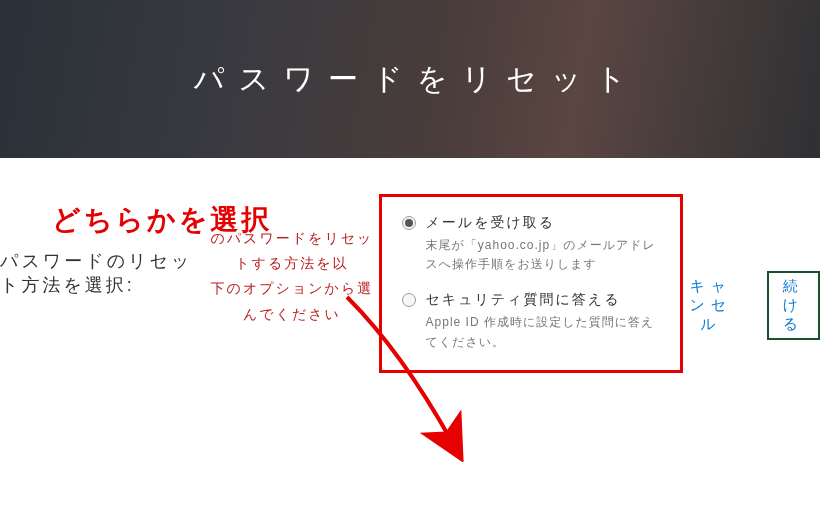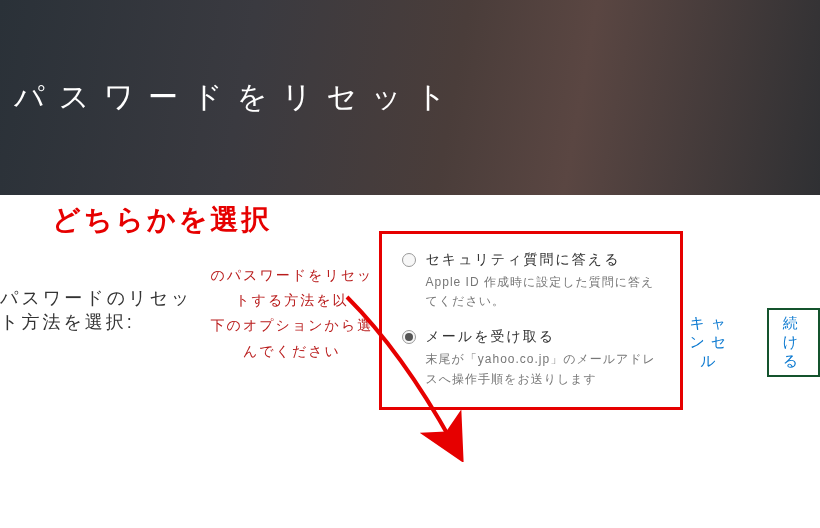--- a/index.html
+++ b/index.html
@@ -1,16 +1,16 @@
 <!DOCTYPE html>
 <html><head>
 <meta charset="utf-8">
 <style>
 html,body{margin:0;padding:0;width:820px;height:528px;font-family:-apple-system,"Helvetica Neue","Hiragino Kaku Gothic ProN","Yu Gothic",Meiryo,sans-serif;background:#fff;overflow:hidden}
-.hero{width:100%;height:195px;background:linear-gradient(100deg,#2a3138 0%,#3a3a40 30%,#4a3d3a 55%,#5a4642 70%,#2f3033 100%);display:flex;align-items:center;justify-content:flex-start;color:#fff}
+.hero{width:100%;height:158px;background:linear-gradient(100deg,#2a3138 0%,#3a3a40 30%,#4a3d3a 55%,#5a4642 70%,#2f3033 100%);display:flex;align-items:center;justify-content:center;color:#fff}
 .hero h1{font-size:30px;font-weight:300;letter-spacing:14px;text-indent:14px;margin:0}
 .content{display:flex;flex-direction:row;align-items:center;padding-top:36px}
 .subtitle{font-size:18px;letter-spacing:3px;color:#333;margin:0 0 20px 0;font-weight:400}
 .lead{font-size:14px;color:#b91c1c;text-align:center;line-height:1.8;letter-spacing:2px;margin:0 0 14px 0}
 .options-box{border:3px solid #e60000;padding:16px 20px 18px 20px;width:458px;box-sizing:border-box;display:block;position:relative;left:0}
 .option{display:flex;align-items:flex-start;margin-bottom:16px}
 .option:last-child{margin-bottom:0}
 .radio{appearance:none;width:14px;height:14px;border:1px solid #999;border-radius:50%;margin:3px 10px 0 0;position:relative;flex:0 0 auto;cursor:pointer;background:#f7f7f7}
 .radio:checked::after{content:"";position:absolute;left:2px;top:2px;width:8px;height:8px;border-radius:50%;background:#555}
 .opt-text{flex:1}
@@ -33,31 +33,31 @@
 
 <div class="content">
   <h2 class="subtitle">パスワードのリセット方法を選択:</h2>
   <p class="lead">
     <span>のパスワードをリセットする方法を以</span><br>
     <span>下のオプションから選んでください</span>
   </p>
 
   <div class="options-box">
     <label class="option">
+      <input type="radio" class="radio" name="reset" checked="" style="">
+      <span class="opt-text">
+        <span class="opt-label">メールを受け取る</span>
+        <div class="opt-desc">末尾が「yahoo.co.jp」のメールアドレスへ操作手順をお送りします</div>
+      </span>
+    </label>
+    <label class="option">
       <input type="radio" class="radio" name="reset" style="">
       <span class="opt-text">
         <span class="opt-label">セキュリティ質問に答える</span>
         <div class="opt-desc">Apple ID 作成時に設定した質問に答えてください。</div>
-      </span>
-    </label>
-    <label class="option">
-      <input type="radio" class="radio" name="reset" checked="" style="">
-      <span class="opt-text">
-        <span class="opt-label">メールを受け取る</span>
-        <div class="opt-desc">末尾が「yahoo.co.jp」のメールアドレスへ操作手順をお送りします</div>
       </span>
     </label>
   </div>
 
   <div class="buttons">
     <button class="link-btn">キャンセル</button>
     <span class="continue-wrap">
       <button class="link-btn">続ける</button>
     </span>
   </div>

